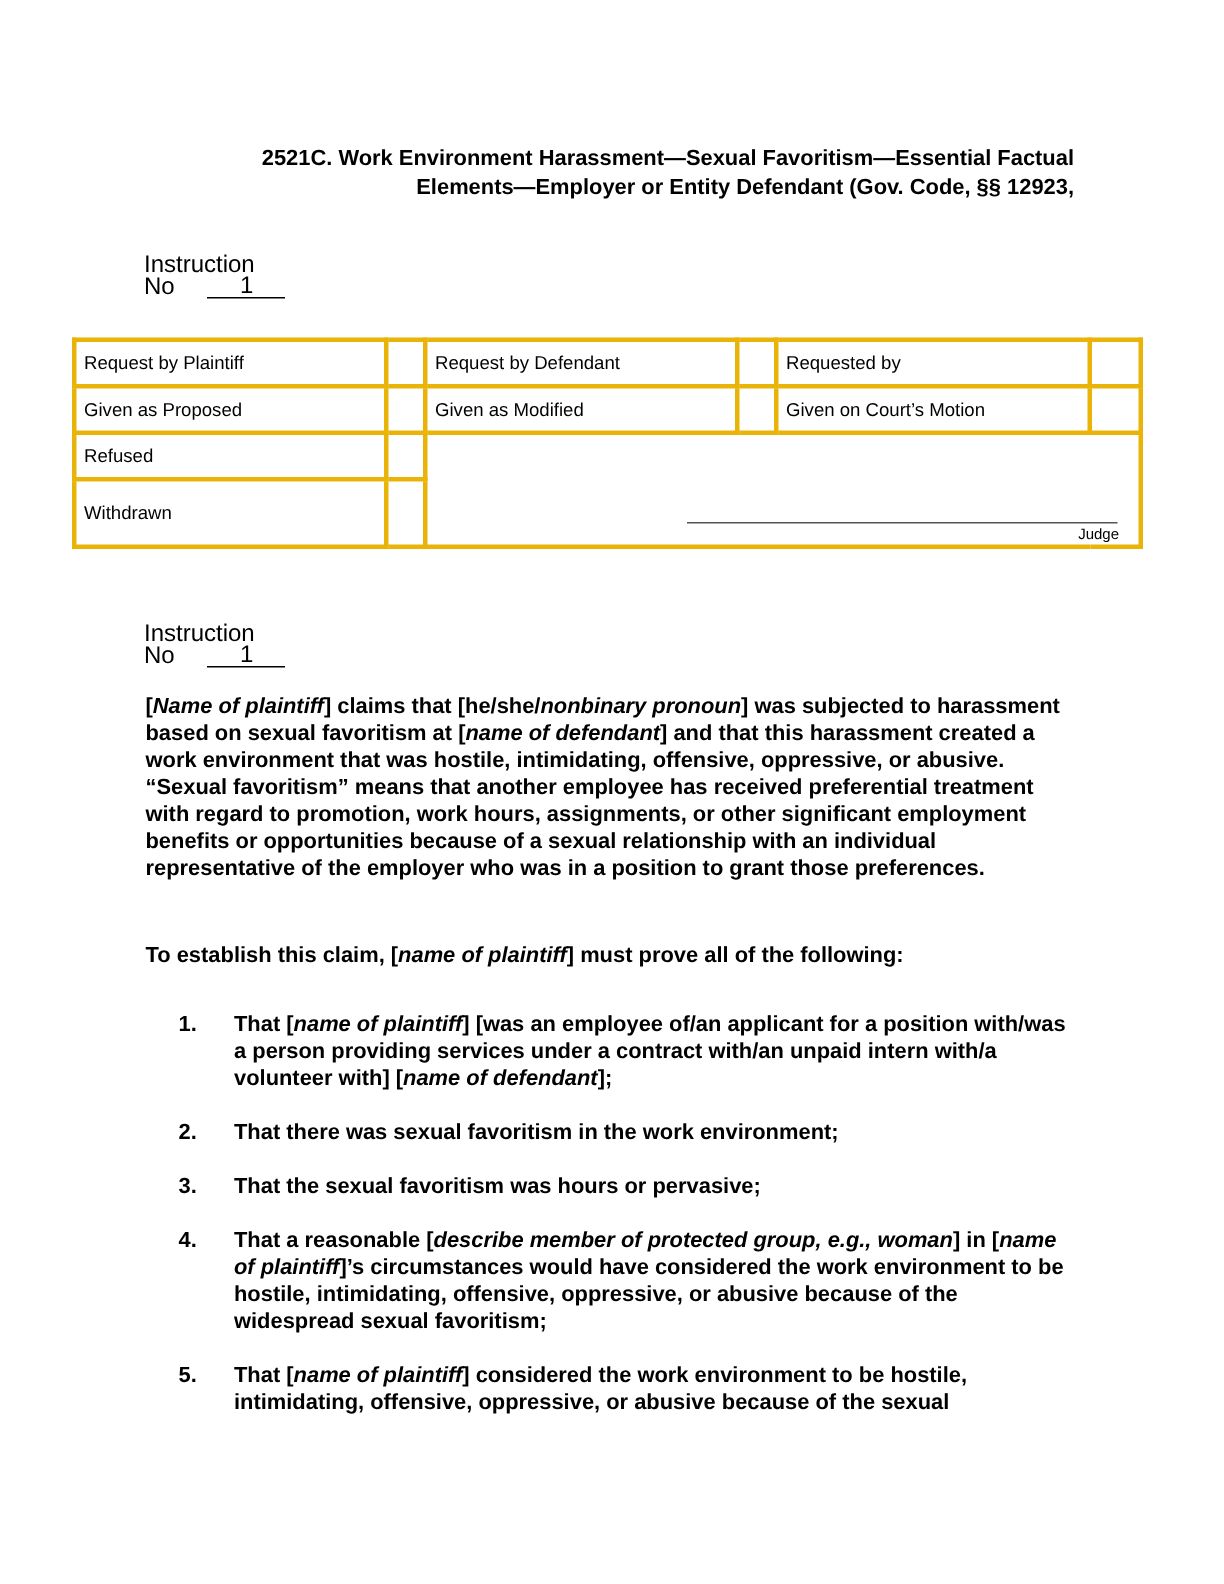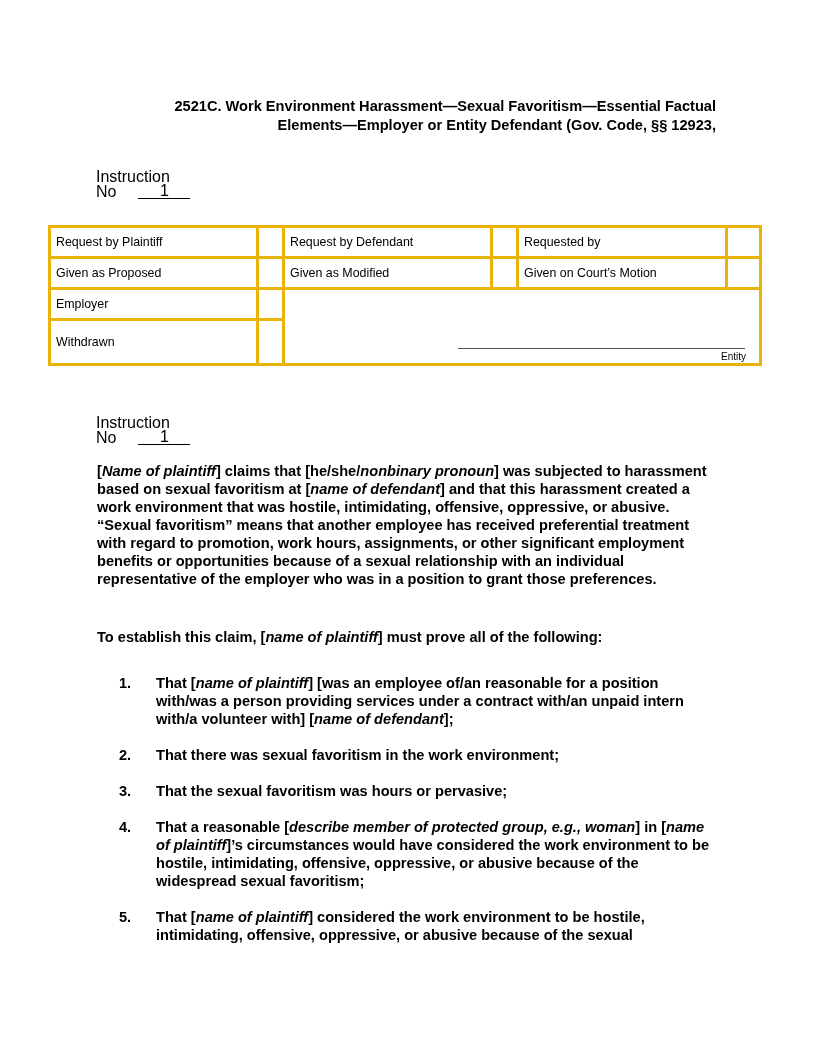--- a/index.html
+++ b/index.html
@@ -53,25 +53,25 @@
   </tr>
   <tr>
     <td class="lbl">Given as Proposed</td>
     <td class="box"></td>
     <td class="lbl">Given as Modified</td>
     <td class="box"></td>
     <td class="lbl3">Given on Court’s Motion</td>
     <td class="box3"></td>
   </tr>
   <tr>
-    <td class="lbl">Employer</td>
+    <td class="lbl">Refused</td>
     <td class="box"></td>
     <td colspan="4" rowspan="2" class="judge-cell">
       <div class="judge-line"></div>
-      <div class="judge-lbl">Entity</div>
+      <div class="judge-lbl">Judge</div>
     </td>
   </tr>
   <tr class="tall">
     <td class="lbl">Withdrawn</td>
     <td class="box"></td>
   </tr>
 </tbody>
   </table>
 
 <div class="instr" style="top:415px;">
@@ -82,21 +82,21 @@
   </div>
 </div>
 
 <div class="body-text" style="top:462px;"><span>[</span><i>Name of plaintiff</i><span>] claims that [he/she/</span><i>nonbinary pronoun</i><span>] was subjected to harassment based on sexual favoritism at [</span><i>name of defendant</i><span>] and that this harassment created a work environment that was hostile, intimidating, offensive, oppressive, or abusive. “Sexual favoritism” means that another employee has received preferential treatment with regard to promotion, work hours, assignments, or other significant employment benefits or opportunities because of a sexual relationship with an individual representative of the employer who was in a position to grant those preferences.</span></div>
 
 <div class="body-text" style="top:628px;"><span>To establish this claim, [</span><i>name of plaintiff</i><span>] must prove all of the following:</span></div>
 
 <div class="list" style="top:674px;">
   <div class="li">
     <div class="num">1.</div>
-    <div class="txt"><span>That [</span><i>name of plaintiff</i><span>] [was an employee of/an reasonable for a position with/was a person providing services under a contract with/an unpaid intern with/a volunteer with] [</span><i>name of defendant</i><span>];</span></div>
+    <div class="txt"><span>That [</span><i>name of plaintiff</i><span>] [was an employee of/an applicant for a position with/was a person providing services under a contract with/an unpaid intern with/a volunteer with] [</span><i>name of defendant</i><span>];</span></div>
   </div>
   <div class="li">
     <div class="num">2.</div>
     <div class="txt">That there was sexual favoritism in the work environment;</div>
   </div>
   <div class="li">
     <div class="num">3.</div>
     <div class="txt">That the sexual favoritism was hours or pervasive;</div>
   </div>
   <div class="li">

